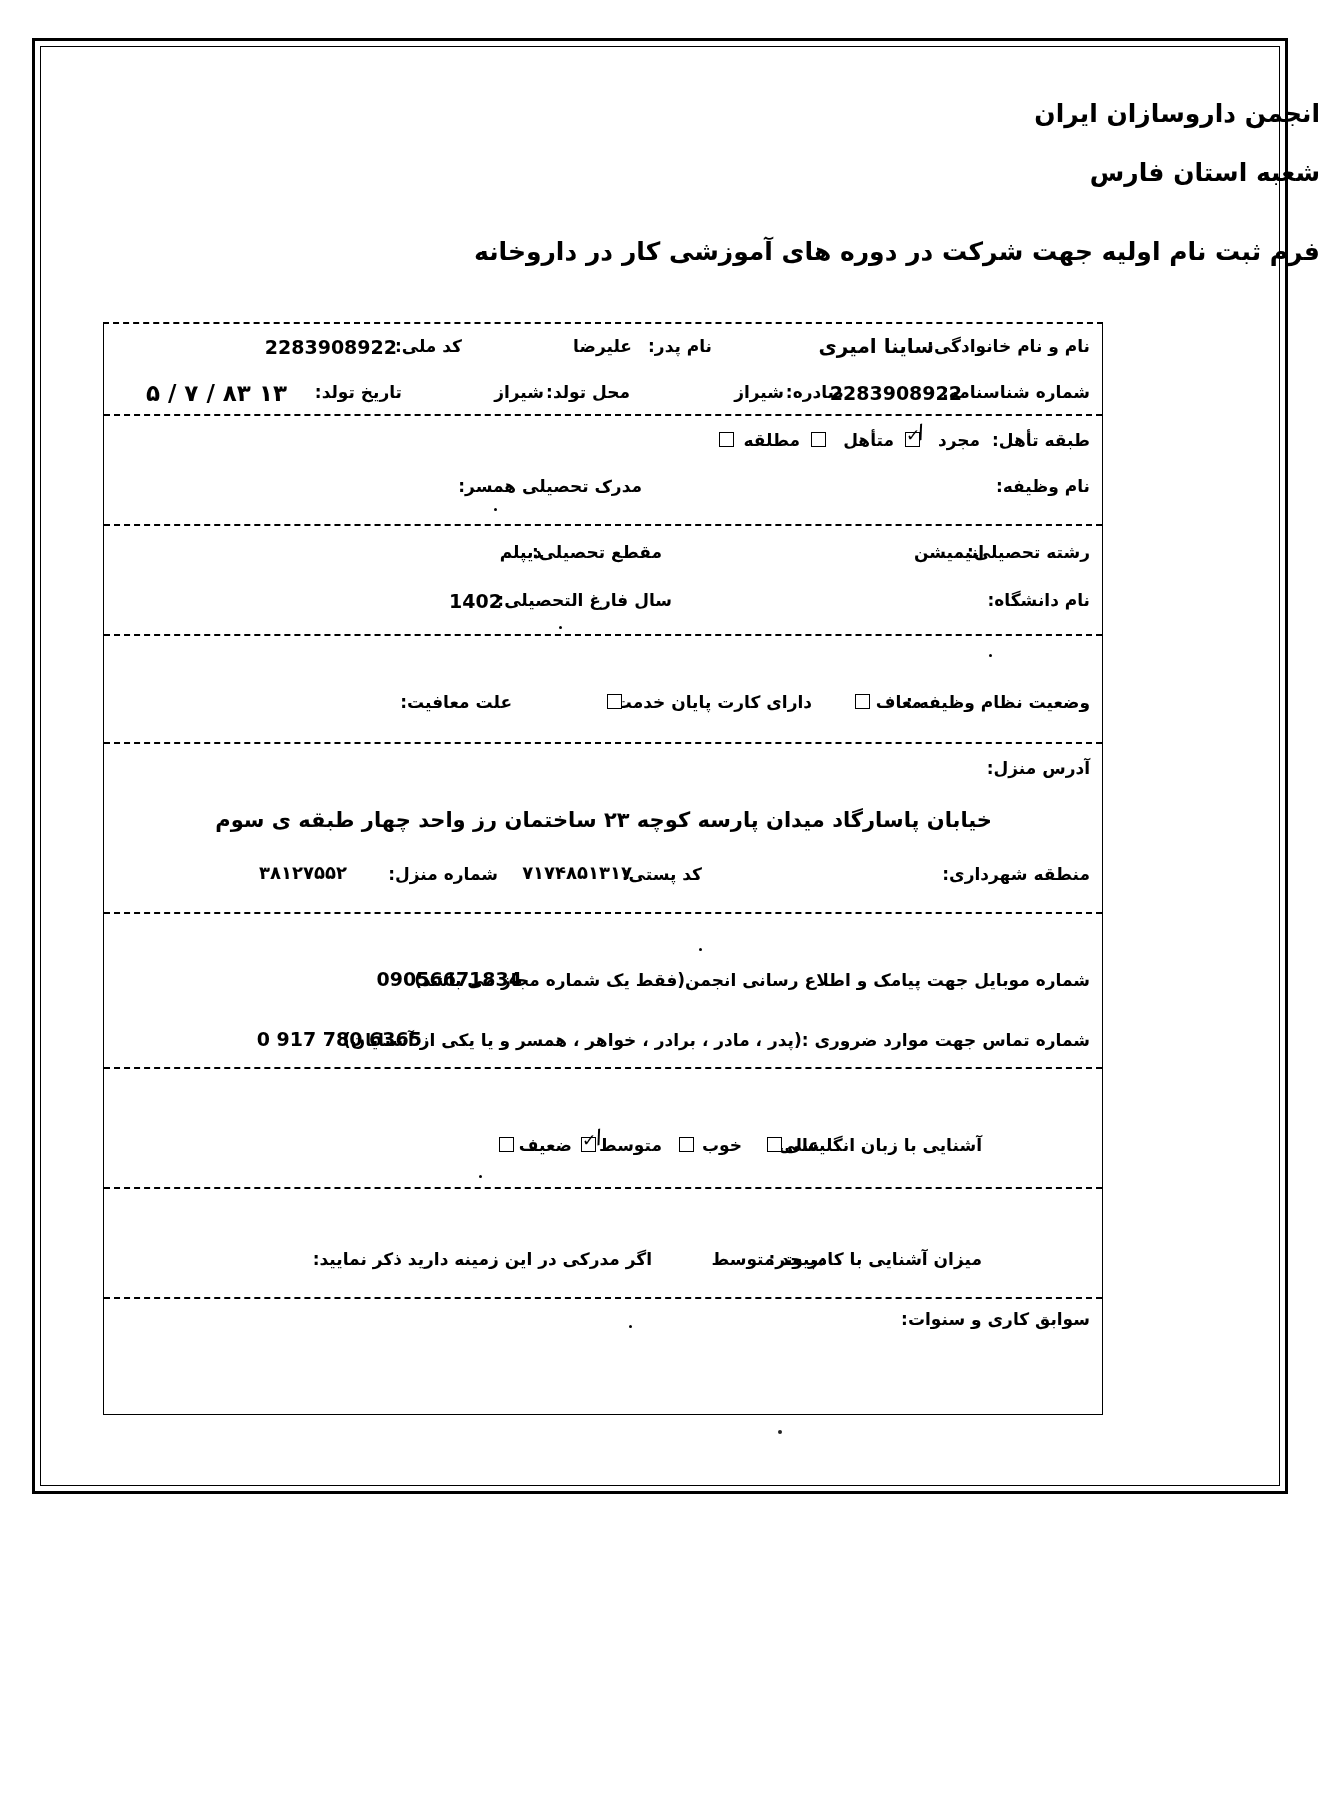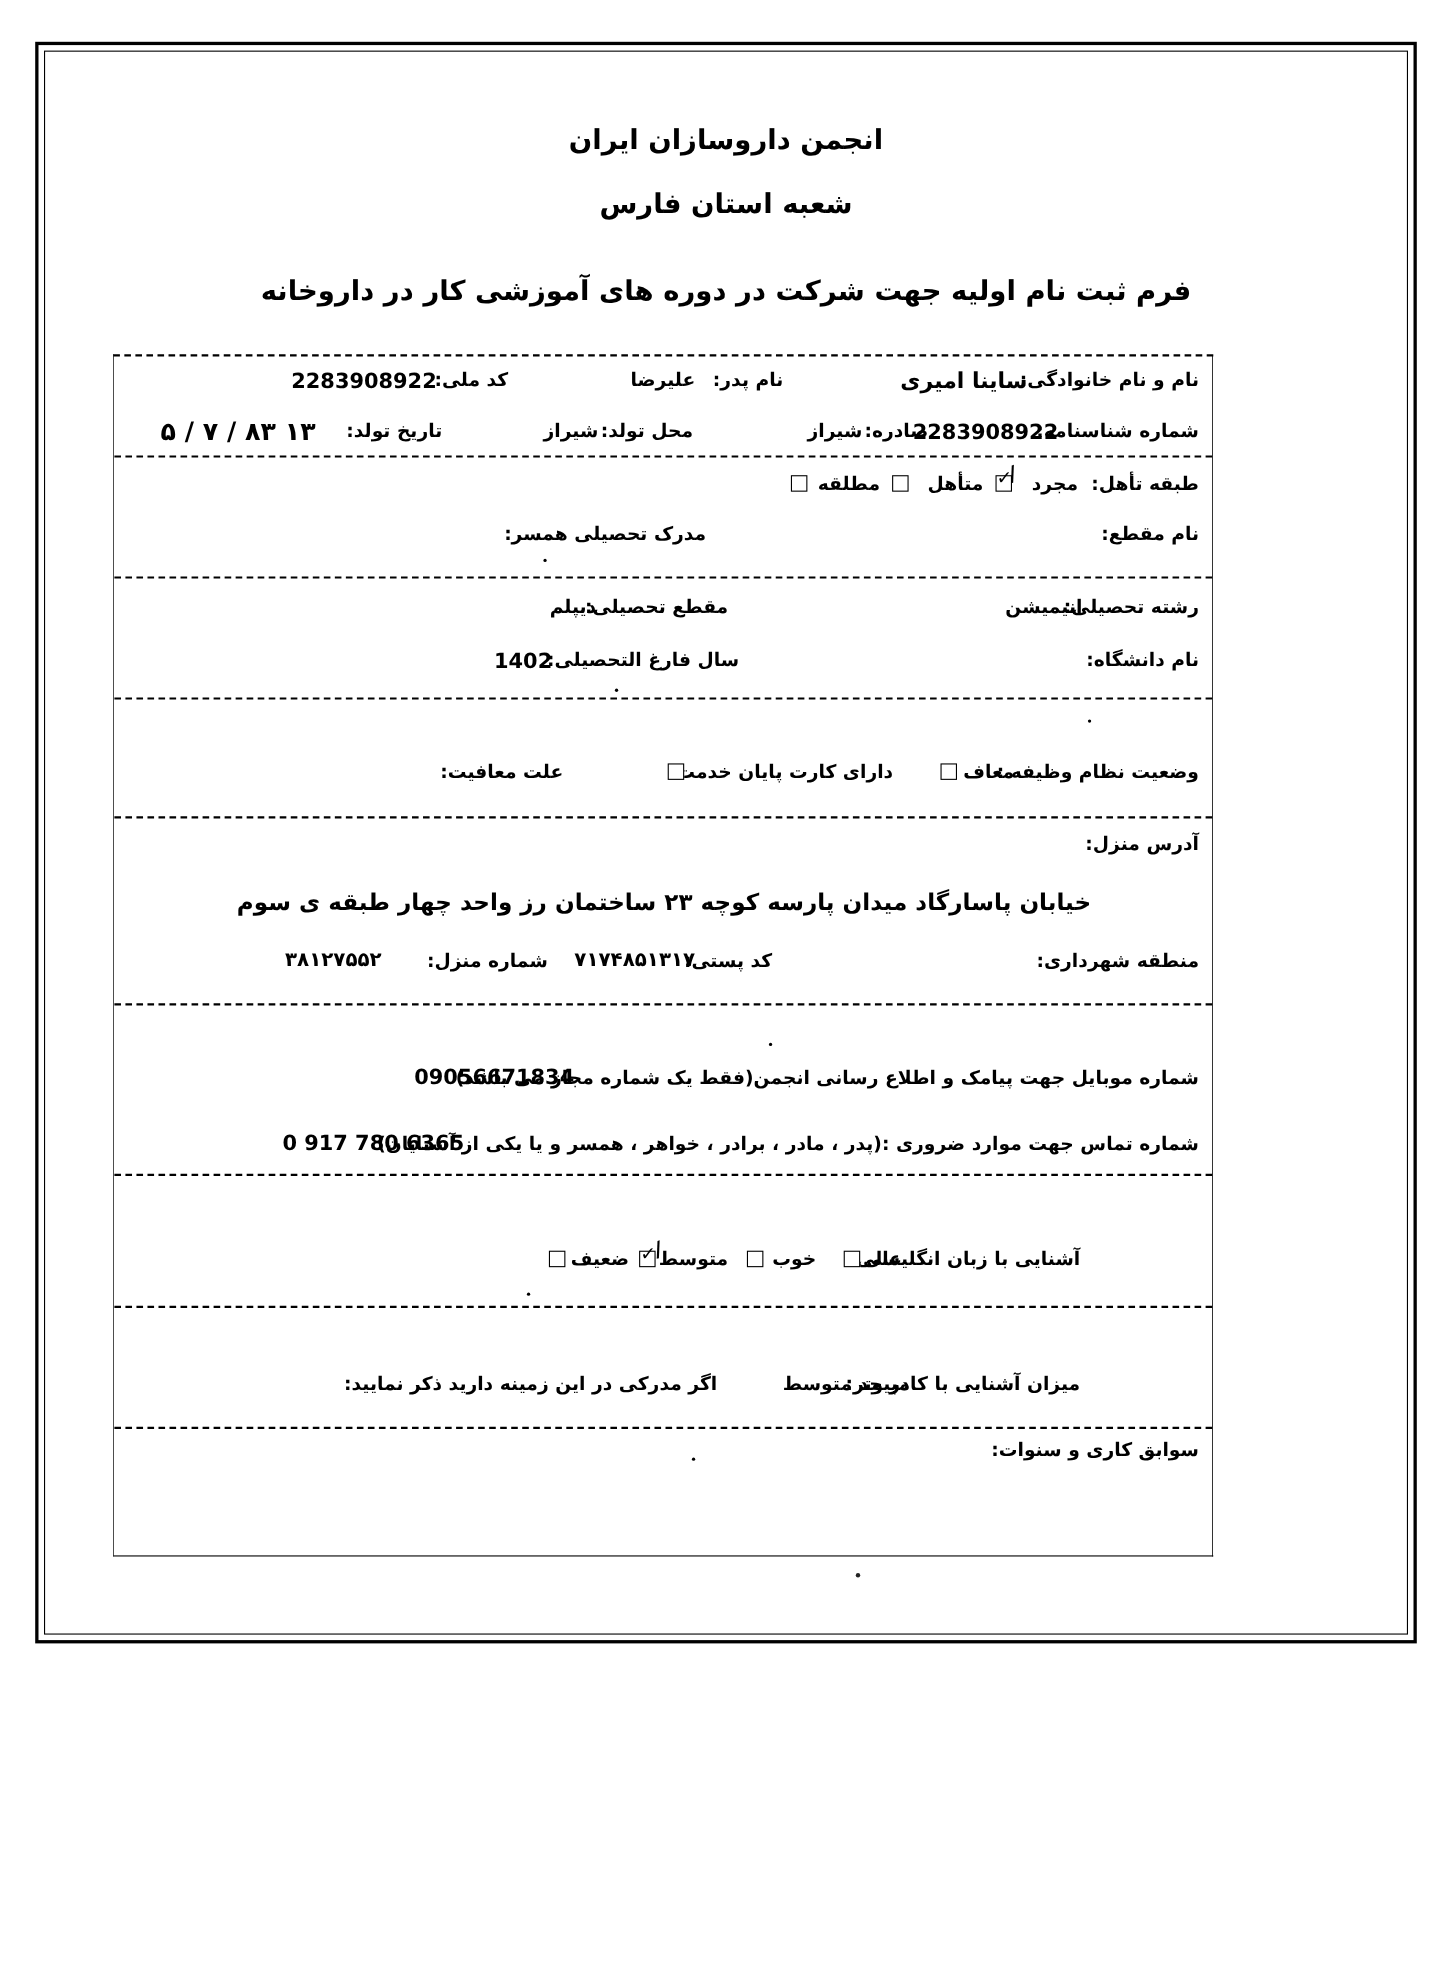--- a/index.html
+++ b/index.html
@@ -37,22 +37,22 @@
     bottom: 5px;
     border: 1px solid #000;
     box-sizing: border-box;
   }
 
   
   .titles {
     position: absolute;
     left: 0;
     right: 0;
-    top: 114px;
-    text-align: center;
+    top: 101px;
+    text-align: right;
   }
   .title-line {
     font-weight: bold;
     color: #000;
     direction: rtl;
     line-height: 1.0;
   }
   .title-1 { font-size: 25px; margin-bottom: 34px; }
   .title-2 { font-size: 25px; margin-bottom: 54px; }
   .title-3 { font-size: 25px; }
@@ -188,21 +188,21 @@
         <span class="cell lbl" style="right:12px; top:14px;">طبقه تأهل:</span>
         <span class="cell lbl" style="right:122px; top:14px;">مجرد</span>
         <span class="chk checked" style="position:absolute; right:182px; top:16px;"></span>
         <span class="tick-mark" style="right:178px; top:4px;">/</span>
         <span class="cell lbl" style="right:208px; top:14px;">متأهل</span>
         <span class="chk" style="position:absolute; right:276px; top:16px;"></span>
         <span class="cell lbl" style="right:302px; top:14px;">مطلقه</span>
         <span class="chk" style="position:absolute; right:368px; top:16px;"></span>
       </div>
       <div class="row" style="height:62px;">
-        <span class="cell lbl" style="right:12px; top:12px;">نام مقطع:</span>
+        <span class="cell lbl" style="right:12px; top:12px;">نام وظیفه:</span>
         <span class="cell val" style="right:95px; top:12px;"></span>
         <span class="cell lbl" style="right:460px; top:12px;">مدرک تحصیلی همسر:</span>
         <span class="cell val" style="right:640px; top:12px;"></span>
         <span class="dot" style="right:605px; top:44px;"></span>
       </div>
     </div>
 
     <div class="sec" style="height:110px;">
       <div class="row" style="height:52px;">
         <span class="cell lbl" style="right:12px; top:16px;">رشته تحصیلی:</span>

